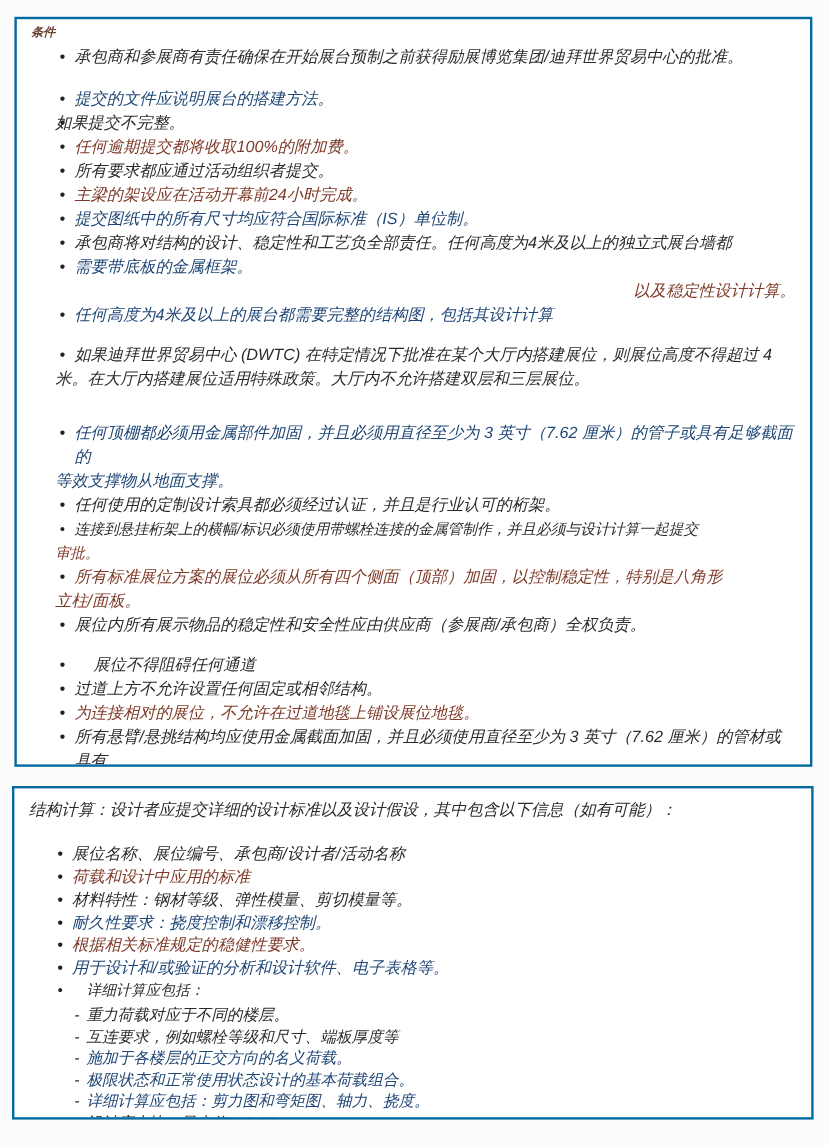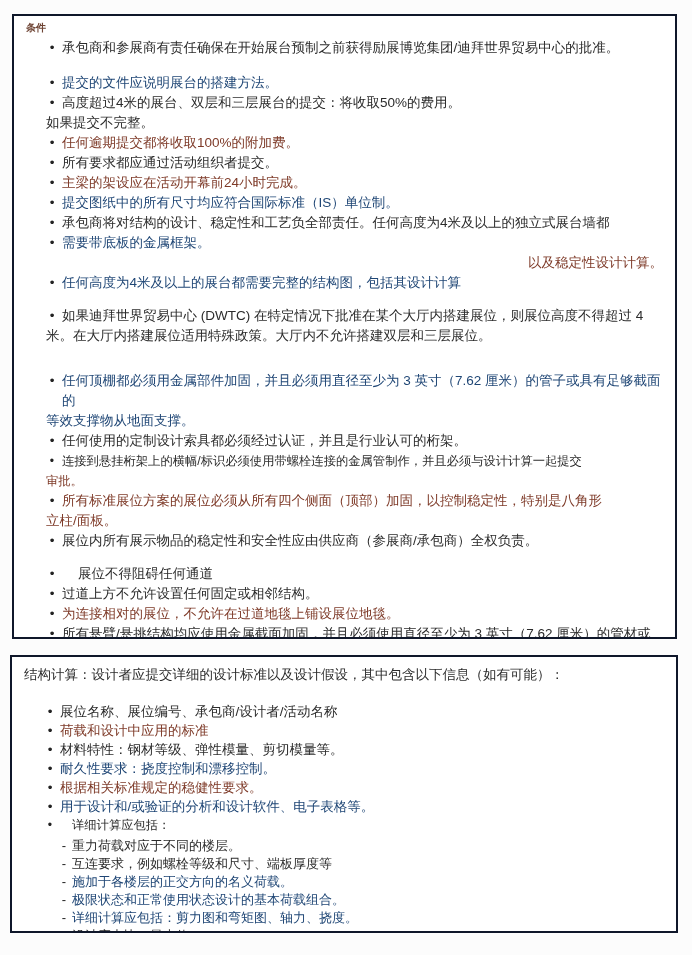--- a/index.html
+++ b/index.html
@@ -7,23 +7,24 @@
     width:692px;height:955px;
     background:#fafafa;
     font-family:"Liberation Sans","DejaVu Sans",sans-serif;
     position:relative;
     overflow:hidden;
   }
   .page{position:absolute;inset:0;background:#fcfcfc;}
   .box{
     position:absolute;
     background:#ffffff;
-    border:2px solid #0f172a;
+    border:2px solid #0369a1;
     box-sizing:border-box;
     overflow:hidden;
+    font-style:italic;
   }
   .box1{left:12px;top:14px;width:665px;height:625px;padding:3px 10px 0 10px;}
   .box2{left:10px;top:655px;width:668px;height:278px;padding:5px 12px 0 10px;}
   .box-label{
     font-size:10px;
     font-weight:bold;
     margin:2px 0 4px 2px;
     line-height:13px;
   }
   .box2-header{
@@ -60,21 +61,20 @@
         </div>
         <div class="item" style="margin-top: 15px;">
           <span class="marker">•</span>
           <div class="content">
             <div style="color: rgb(31, 70, 117);">提交的文件应说明展台的搭建方法。</div>
           </div>
         </div>
         <div class="item">
           <span class="marker">•</span>
           <div class="content">
-            <div style="color: rgb(43, 43, 43);">高度超过4米的展台、双层和三层展台的提交：将收取50%的费用。</div>
             <div class="cont" style="color: rgb(43, 43, 43);">如果提交不完整。</div>
           </div>
         </div>
         <div class="item">
           <span class="marker">•</span>
           <div class="content">
             <div style="color: rgb(126, 58, 40);">任何逾期提交都将收取100%的附加费。</div>
           </div>
         </div>
         <div class="item">

